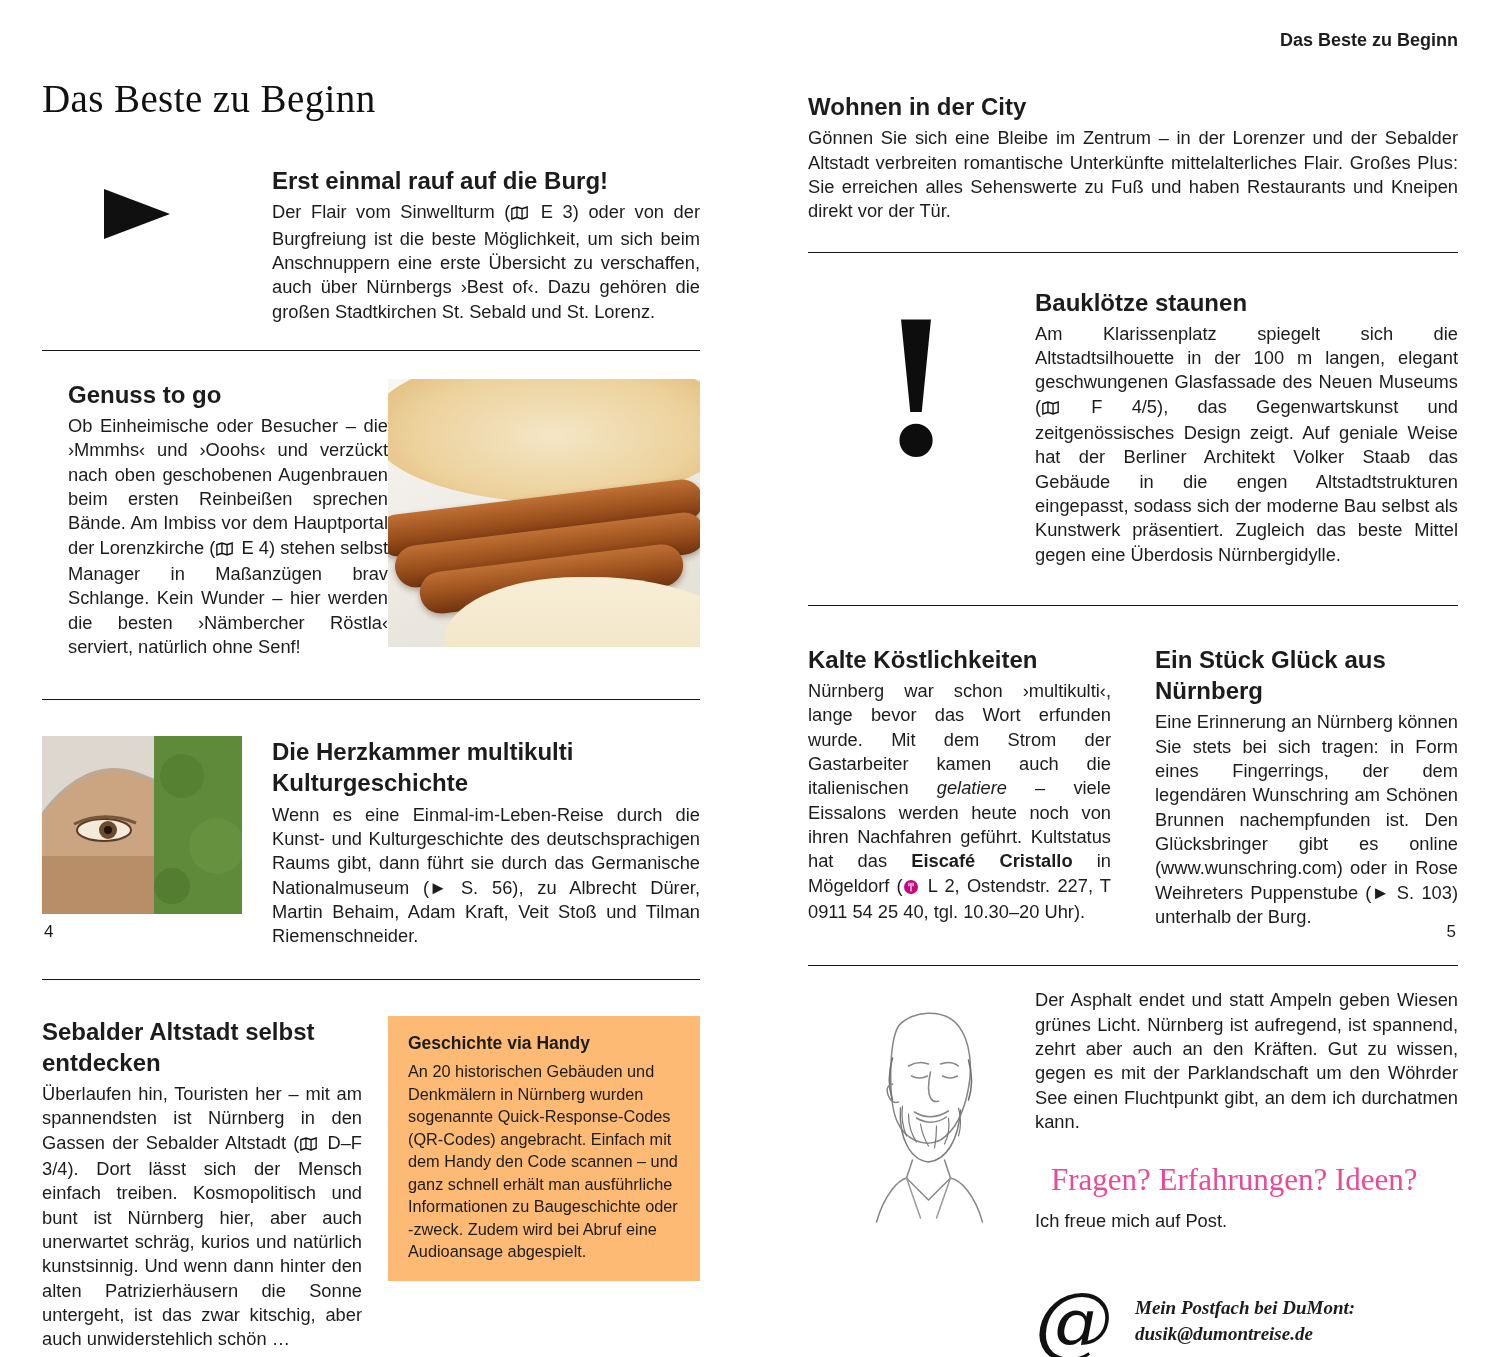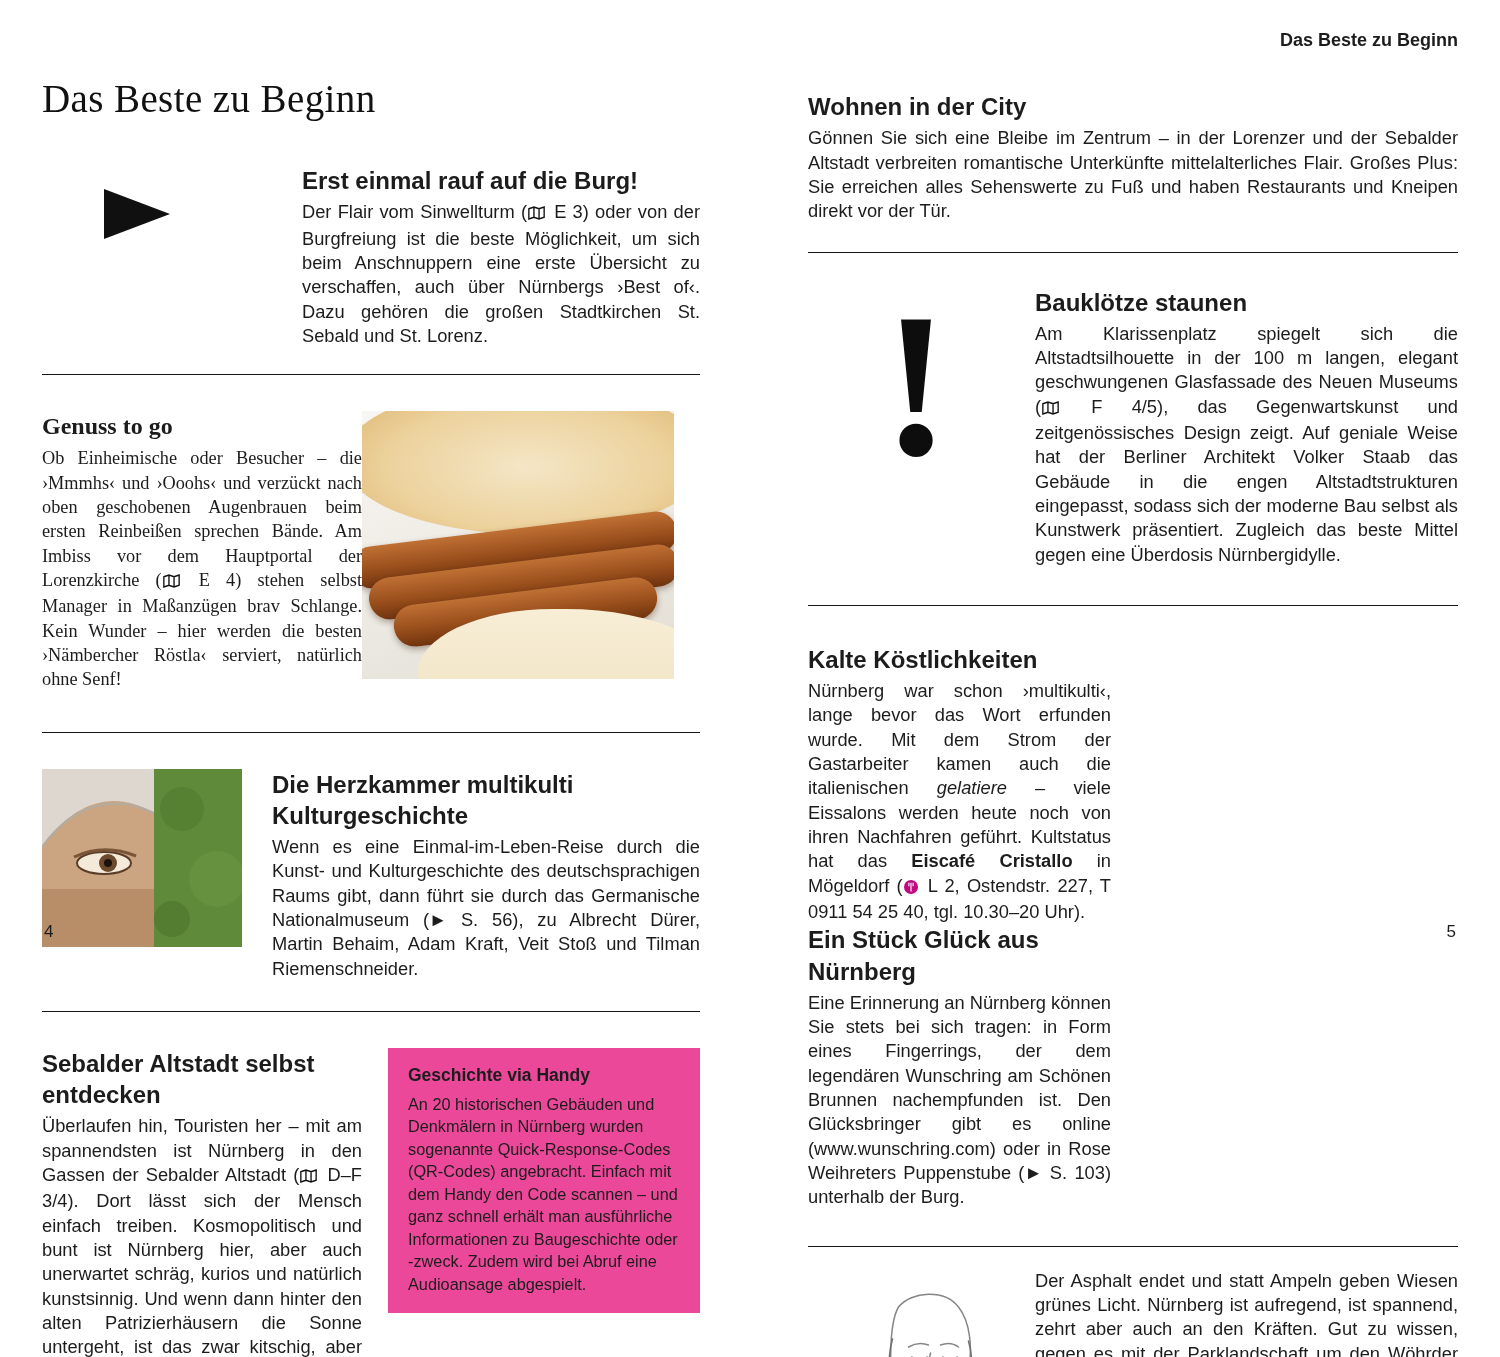--- a/index.html
+++ b/index.html
@@ -15,58 +15,58 @@
 
   h1.page-title {
     font-family: "Liberation Serif", serif; font-weight: normal;
     font-size: 39px; margin: 76px 0 0; letter-spacing: .4px; color:#111;
   }
   .sec-head { font-size: 24px; font-weight: bold; margin: 0 0 4px; line-height: 1.3; }
   p.body { font-size: 18.3px; line-height: 1.33; margin: 0; text-align: justify; }
   .rule { border: none; border-top: 1.6px solid #161616; margin: 0; }
 
   
-  .burg-row { display: flex; margin-top: 44px; gap: 30px; }
+  .burg-row { display: flex; margin-top: 44px; }
   .tri-wrap { width: 230px; flex: none; padding-left: 62px; padding-top: 24px; }
   .tri { width: 0; height: 0; border-top: 25px solid transparent; border-bottom: 25px solid transparent; border-left: 66px solid #101010; }
   .burg-col { flex: 1; }
   .rule1 { margin-top: 26px; }
-  .genuss-row { display: flex; margin-top: 36px; justify-content: flex-start; font-family: Liberation Serif, serif; }
+  .genuss-row { display: flex; margin-top: 28px; justify-content: flex-end; }
   .col-narrow { width: 320px; flex: none; }
   .photo { width: 312px; height: 268px; position: relative; overflow: hidden; flex: none;
            background: linear-gradient(160deg, #f8f6f2 0%, #edeae3 55%, #e1ddd4 100%); }
   .photo .bun-top { position:absolute; left:-6%; top:-10%; width:118%; height:56%; border-radius:50%;
            background: radial-gradient(ellipse at 50% 55%, #f4e6c6 0%, #ecd19b 55%, #d9ab60 100%); }
   .photo .saus { position:absolute; height:42px; border-radius:22px; transform:rotate(-7deg);
            background: linear-gradient(180deg,#bf7034 0%, #9a4f1c 55%, #6f330e 100%); box-shadow: 0 3px 6px rgba(60,30,5,.35); }
   .photo .s1 { left:-4%; top:44%; width:105%; }
   .photo .s2 { left:2%; top:56%; width:100%; }
   .photo .s3 { left:10%; top:67%; width:85%; }
   .photo .bun-bottom { position:absolute; left:18%; top:74%; width:100%; height:55%;
            border-radius:45% 55% 40% 60%; background: linear-gradient(180deg,#f7eed6 0%, #eedfbc 100%); }
   .rule2 { margin-top: 40px; }
   .herz-row { display: flex; margin-top: 36px; }
   .painting { width: 200px; height: 178px; flex: none; }
   .herz-col { margin-left: 30px; flex: 1; }
   .rule3 { margin-top: 30px; }
   .seb-row { display: flex; margin-top: 36px; justify-content: space-between; }
-  .teal-box { width: 312px; flex: none; background: #ec4899; padding: 16px 20px 18px; align-self: flex-start; }
+  .teal-box { width: 312px; flex: none; background: #fdba74; padding: 16px 20px 18px; align-self: flex-start; }
   .teal-box .sec-head { font-size: 17.5px; margin-bottom: 6px; }
   .teal-box p { font-size: 16.3px; line-height: 1.38; margin: 0; text-align: left; }
 
   
   .running-head { text-align: right; font-weight: bold; font-size: 18px; margin-top: 30px; }
   .wohnen { margin-top: 40px; }
   .rule-r1 { margin-top: 28px; }
   .bau-row { display: flex; margin-top: 34px; }
   .excl-wrap { width: 227px; flex: none; padding-left: 74px; padding-top: 8px; }
   .excl { font-family: "Liberation Serif", serif; font-weight: bold; font-size: 205px; line-height: .88; color:#0d0d0d; }
   .bau-col { flex: 1; }
   .rule-r2 { margin-top: 38px; }
-  .twocol { display: flex; margin-top: 38px; justify-content: space-between; flex-direction: column; }
+  .twocol { display: flex; margin-top: 38px; justify-content: space-between; }
   .twocol .col { width: 303px; flex: none; }
   .rule-r3 { margin-top: 36px; }
   .author-row { display: flex; margin-top: 22px; }
   .portrait { width: 180px; flex: none; margin-left: 26px; }
   .author-col { margin-left: 21px; flex: 1; }
   .teal-head { font-family: "Liberation Serif", serif; font-weight: normal;
                color: #ec4899; font-size: 31px; margin: 28px 16px 0; }
   .post-line { font-size: 18.3px; margin: 12px 0 0; }
   .mail-row { display: flex; margin-left: 227px; margin-top: 54px; align-items: center; }
   .at { font-family: "DejaVu Serif", serif; font-style: italic; font-size: 78px; line-height: .9; color:#111; }

